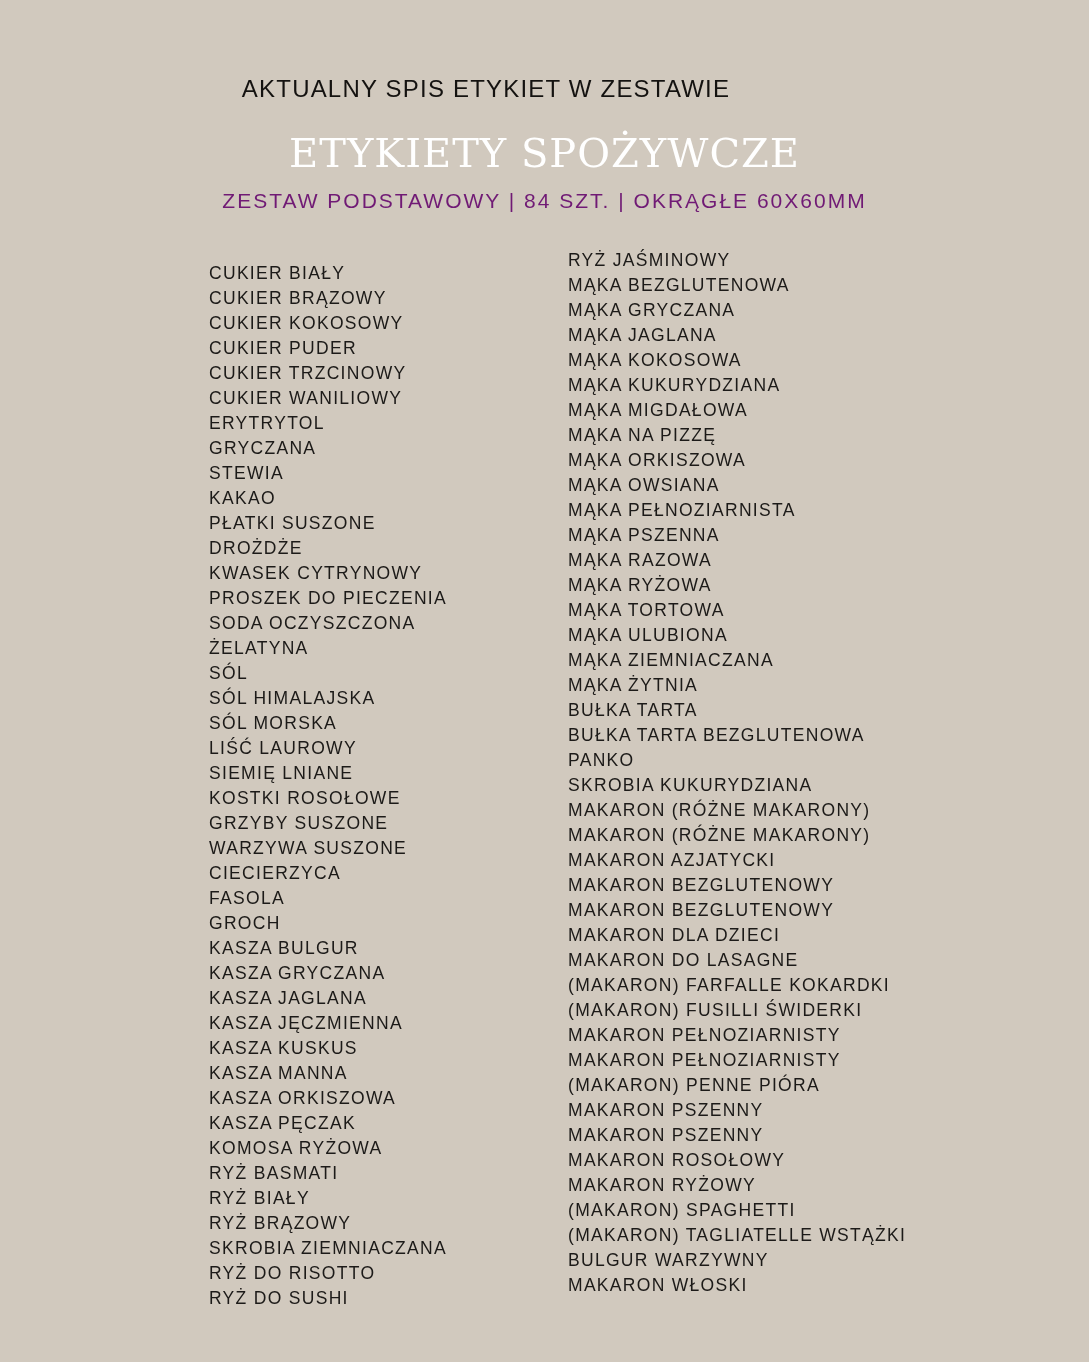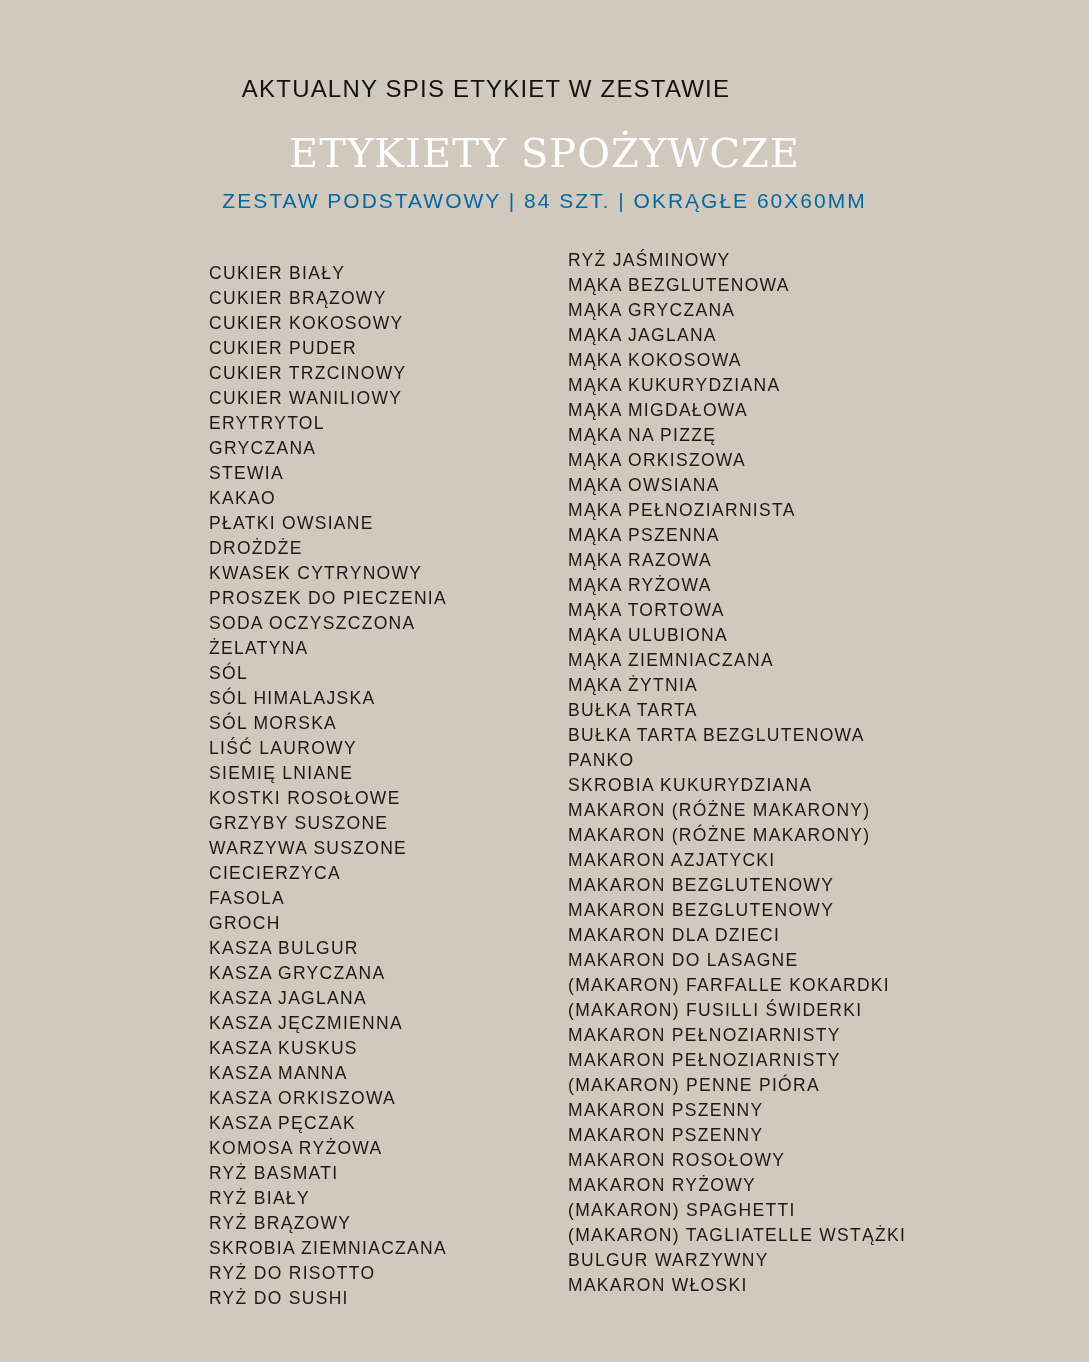--- a/index.html
+++ b/index.html
@@ -44,21 +44,21 @@
       letter-spacing: 1px;
       line-height: 50px;
       font-weight: 400;
     }
     .subtitle {
       position: absolute;
       left: 0;
       width: 1089px;
       top: 187px;
       font-size: 21px;
-      color: #0369a1;
+      color: #701a75;
       letter-spacing: 2px;
       line-height: 28px;
     }
     .col {
       position: absolute;
       top: 248px;
       list-style: none;
       margin: 0;
       padding: 0;
     }
@@ -86,21 +86,21 @@
     <li>CUKIER BIAŁY</li>
     <li>CUKIER BRĄZOWY</li>
     <li>CUKIER KOKOSOWY</li>
     <li>CUKIER PUDER</li>
     <li>CUKIER TRZCINOWY</li>
     <li>CUKIER WANILIOWY</li>
     <li>ERYTRYTOL</li>
     <li>GRYCZANA</li>
     <li>STEWIA</li>
     <li>KAKAO</li>
-    <li>PŁATKI OWSIANE</li>
+    <li>PŁATKI SUSZONE</li>
     <li>DROŻDŻE</li>
     <li>KWASEK CYTRYNOWY</li>
     <li>PROSZEK DO PIECZENIA</li>
     <li>SODA OCZYSZCZONA</li>
     <li>ŻELATYNA</li>
     <li>SÓL</li>
     <li>SÓL HIMALAJSKA</li>
     <li>SÓL MORSKA</li>
     <li>LIŚĆ LAUROWY</li>
     <li>SIEMIĘ LNIANE</li>

